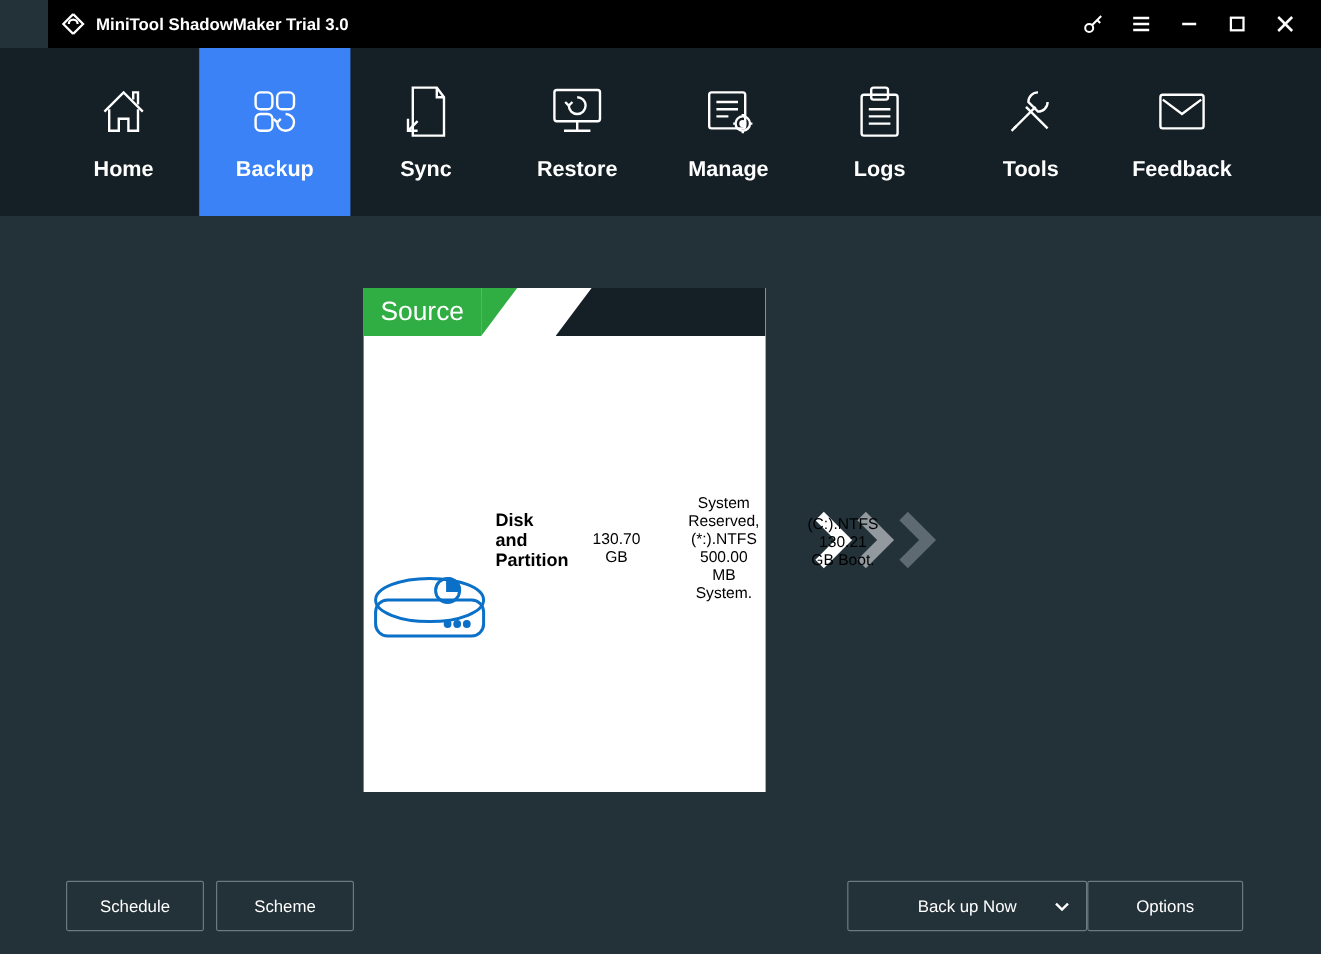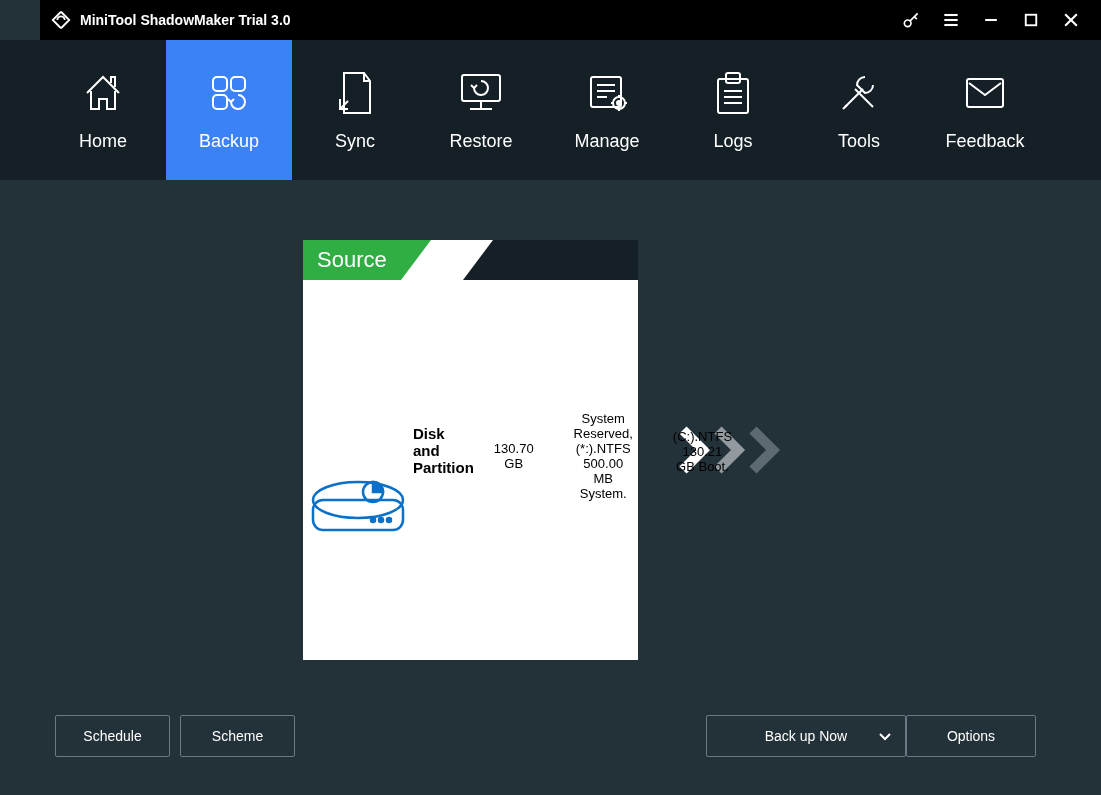--- a/index.html
+++ b/index.html
@@ -27,20 +27,21 @@
     height: 140px;
     background: #141F26;
     display: flex;
     padding: 0 40px;
   }
   .toolbar .tab {
     width: 126px; height: 140px;
     display:flex; flex-direction:column; align-items:center; justify-content:center;
     cursor:pointer;
     gap: 14px;
+    font-weight: bold;
   }
   .toolbar .tab.active { background:#3b82f6; }
   .toolbar .tab .icon { height: 48px; display:flex; align-items:center; justify-content:center; }
   .toolbar .tab .label { font-size: 18px; }
   .content {
     position: relative;
     height: calc(795px - 40px - 140px);
     padding: 60px 55px 30px 55px;
   }
   .cards-row { display:flex; align-items:center; justify-content:center; gap: 40px; }
@@ -77,21 +78,21 @@
     width: calc(100% - 160px);
     background:#141F26;
     clip-path: polygon(30px 0, 100% 0, 100% 100%, 0 100%);
   }
   .card.dest .top-dark { width: calc(100% - 190px); }
   .card .icon-area { margin-top:90px; height:100px; display:flex; align-items:center; justify-content:center; }
   .card .card-title { font-size:15px; font-weight:bold; }
   .card .card-line { margin-top:12px; font-size:13px; text-align:center; padding:0 20px; }
   .arrows { display:flex; align-items:center; }
   .bottom-bar {
-    position:absolute; bottom:38px; left:55px; right:55px;
+    position:absolute; bottom:19px; left:55px; right:55px;
     display:flex; 
   }
   .btn {
     border:1px solid #6b7a82;
     background:transparent;
     color:#fff;
     height:42px;
     display:flex; align-items:center; justify-content:center;
     font-size:14px;
     cursor:pointer;

